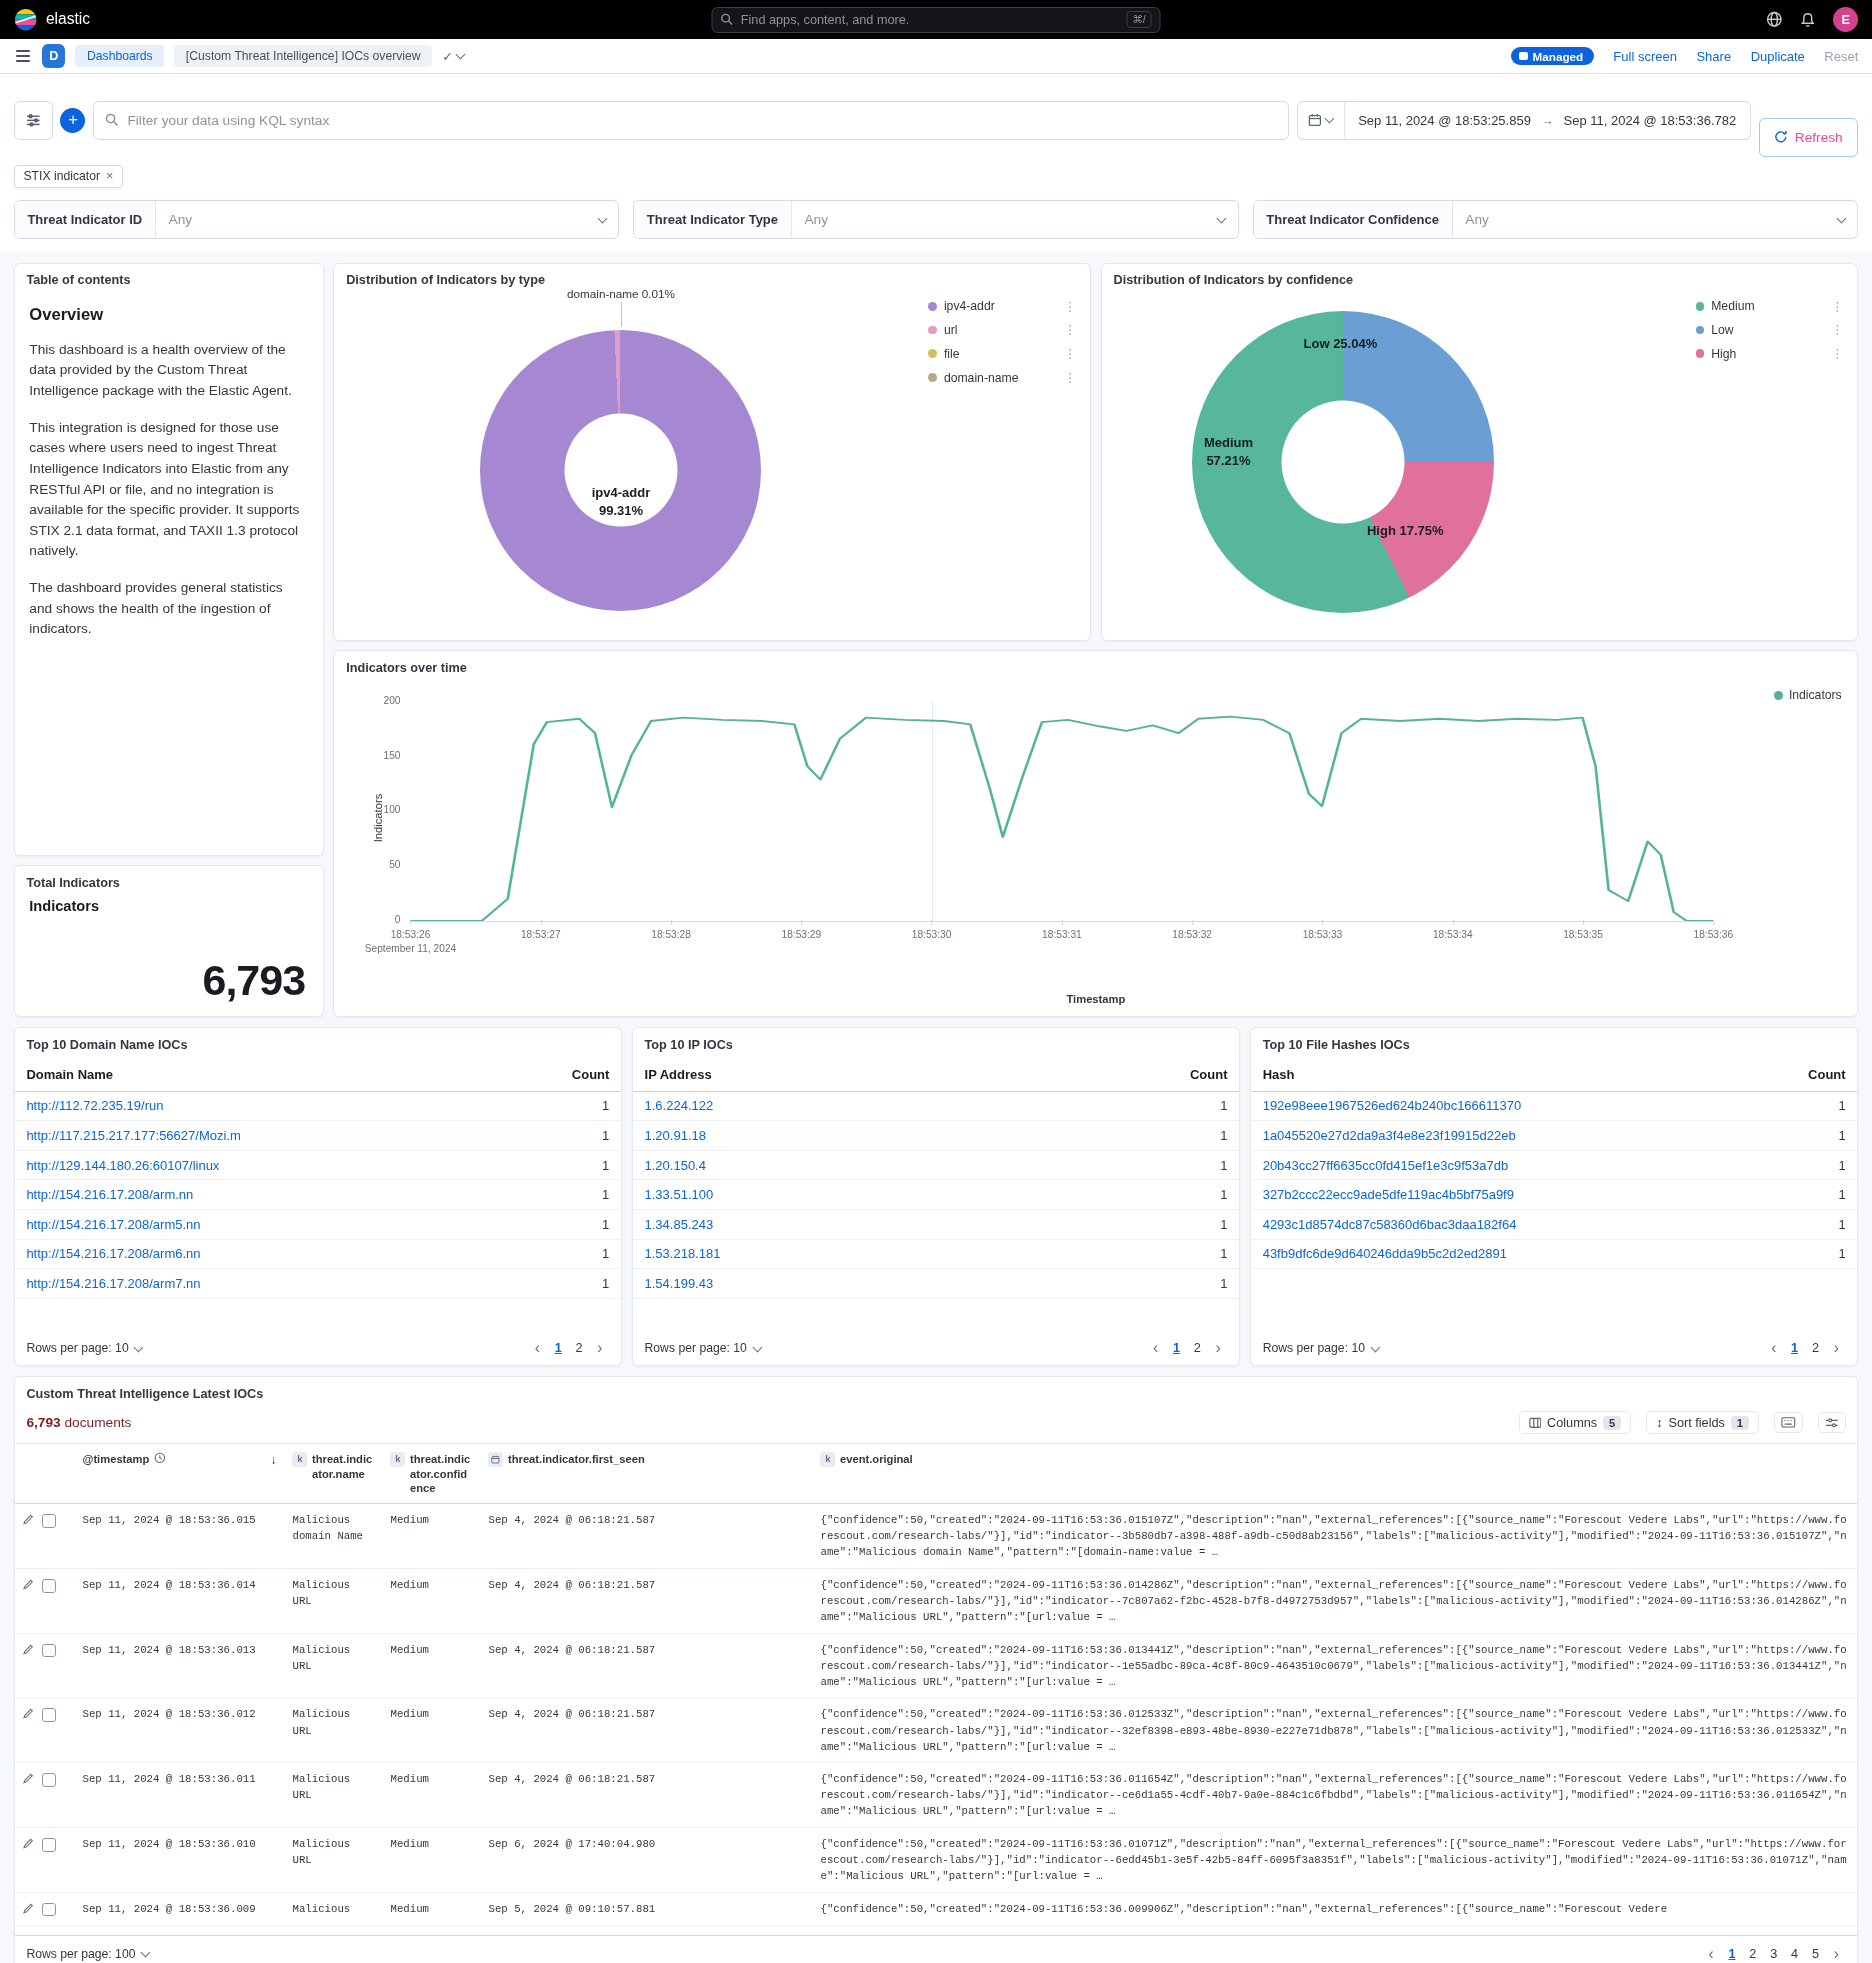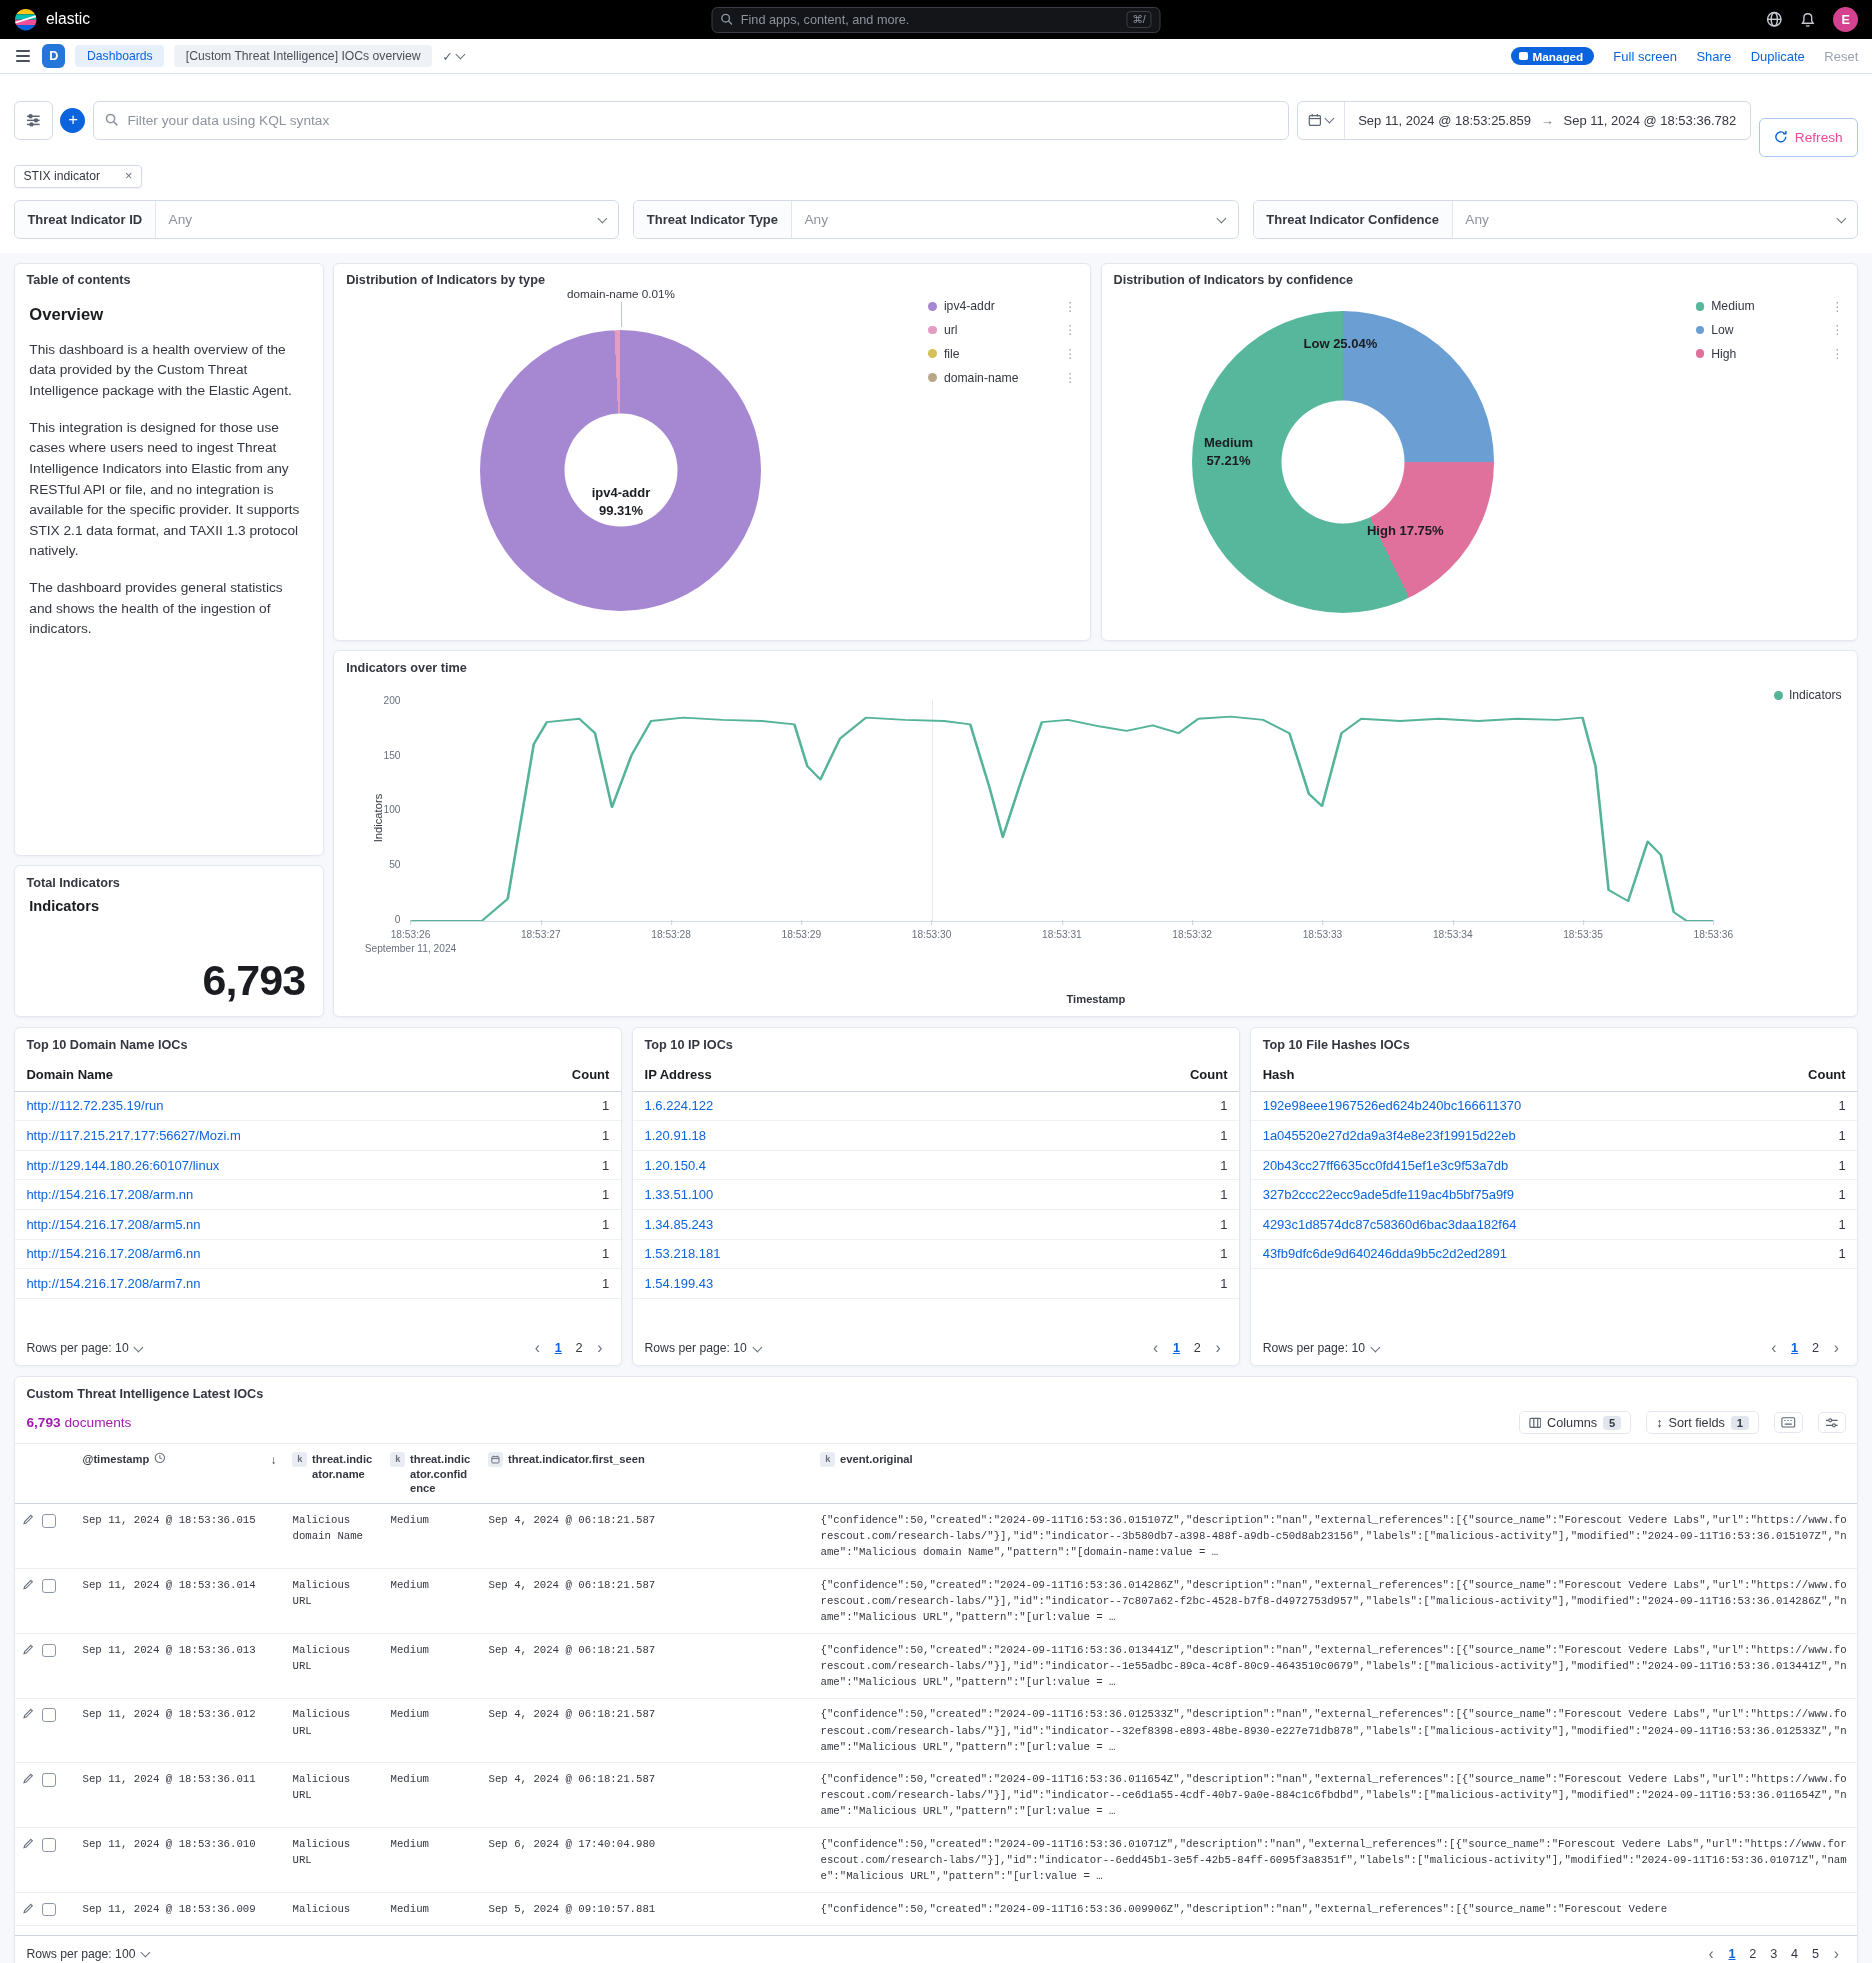--- a/index.html
+++ b/index.html
@@ -40,21 +40,21 @@
   .kql input { flex:1; border:none; outline:none; font-size:13.7px; font-family:inherit; color:#343741; }
   .kql input::placeholder { color:#8d939d; }
   .datepicker { height:39px; border:1px solid #d3dae6; border-radius:5.9px; display:flex; align-items:center; background:#fff; flex:none; }
   .dp-cal { width:47px; height:100%; display:flex; align-items:center; justify-content:center; gap:4.9px; border-right:1px solid #e2e7ef; }
   .dp-dates { display:flex; align-items:center; gap:9.8px; padding:0 13.7px; font-size:13px; color:#343741; white-space:nowrap; }
   .dp-arrow { color:#69707d; }
   .refresh-btn { height:39px; border:1px solid #a8c6ee; color:#ec4899; border-radius:5.9px; background:#fff; display:flex; align-items:center; gap:6.8px; padding:0 14.6px; font-size:13.7px; font-weight:500; flex:none;margin-top:34px; }
   .chev { width:6.8px; height:6.8px; border-right:1.6px solid #69707d; border-bottom:1.6px solid #69707d; transform:rotate(45deg); display:inline-block; margin-top:-2.9px; }
 
   .pillrow { padding:0 13.7px 9.8px; display:flex; }
-  .fpill { display:flex; align-items:center; gap:25px; border:1px solid #d3dae6; background:#fff; border-radius:3.9px; padding:3.9px 8.8px; font-size:12.2px; color:#343741; box-shadow:0 1px 2px rgba(0,0,0,.05); }
+  .fpill { display:flex; align-items:center; gap:6px; border:1px solid #d3dae6; background:#fff; border-radius:3.9px; padding:3.9px 8.8px; font-size:12.2px; color:#343741; box-shadow:0 1px 2px rgba(0,0,0,.05); }
   .fpill .x { color:#69707d; font-size:12.7px; }
 
   .ctrlrow { display:flex; gap:13.7px; padding:2px 13.7px 13.7px; }
   .ctrl { flex:1; height:39px; border:1px solid #d3dae6; border-radius:5.9px; background:#fff; display:flex; align-items:stretch; overflow:hidden; }
   .ctrl-label { display:flex; align-items:center; padding:0 12.7px; font-size:13px; font-weight:700; color:#343741; border-right:1px solid #e2e7ef; white-space:nowrap; background:#fbfcfe; }
   .ctrl-val { flex:1; display:flex; align-items:center; padding:0 12.7px; color:#8d939d; font-size:13.7px; }
   .ctrl-val .chev { margin-left:auto; }
 
   
   .dash { background:#f6f8fb; padding:9.8px 13.7px 11.7px; }
@@ -122,21 +122,21 @@
   .tfoot { margin-top:auto; display:flex; align-items:center; padding:7.8px 11.7px 2px; font-size:12.2px; color:#343741;text-align:center; }
   .rpp { display:flex; align-items:center; gap:6.8px; }
   .pgn { margin-left:auto; display:flex; align-items:center; gap:2px; }
   .pg-arrow { color:#69707d; font-size:15.6px; padding:0 6.8px; cursor:pointer; }
   .pg-num { font-size:12.7px; color:#343741; padding:2px 5.9px; cursor:pointer; }
   .pg-num.active { color:#0b64dd; font-weight:700; text-decoration:underline; }
 
   
   .docs { margin-top:9.8px; height:597px; display:flex; flex-direction:column; overflow:hidden; }
   .docs-head { display:flex; align-items:center; padding:5.9px 11.7px 8.8px; }
-  .doc-count { font-size:13.7px; color:#a21caf; }
+  .doc-count { font-size:13.7px; color:#7f1d1d; }
   .doc-count b { font-weight:700; }
   .doc-tools { margin-left:auto; display:flex; align-items:center; gap:15.6px; }
   .tool-btn { display:flex; align-items:center; gap:5.9px; font-size:12.7px; color:#343741; border:1px solid #e3e8f0; border-radius:4.9px; padding:3.9px 8.8px; background:#fff; cursor:pointer; }
   .tool-ic { border:1px solid #e3e8f0; border-radius:4.9px; padding:3.9px 5.9px; background:#fff; cursor:pointer; }
   .badge-num { background:#e1e6ee; border-radius:3.9px; font-size:11.2px; padding:1px 5.9px; color:#343741; font-weight:600; }
   .grid { flex:1; overflow:hidden; display:flex; flex-direction:column; border-top:1px solid #e8ecf2; }
   .grid-header { display:flex; border-bottom:1px solid #cfd6e0; background:#fff; }
   .gh-cell { font-size:11.2px; font-weight:700; color:#343741; padding:7.8px; display:flex; gap:4.9px; align-items:flex-start; line-height:1.3; }
   .gh-label { word-break:break-all; }
   .c-ctrl { width:60px; flex:none; }

